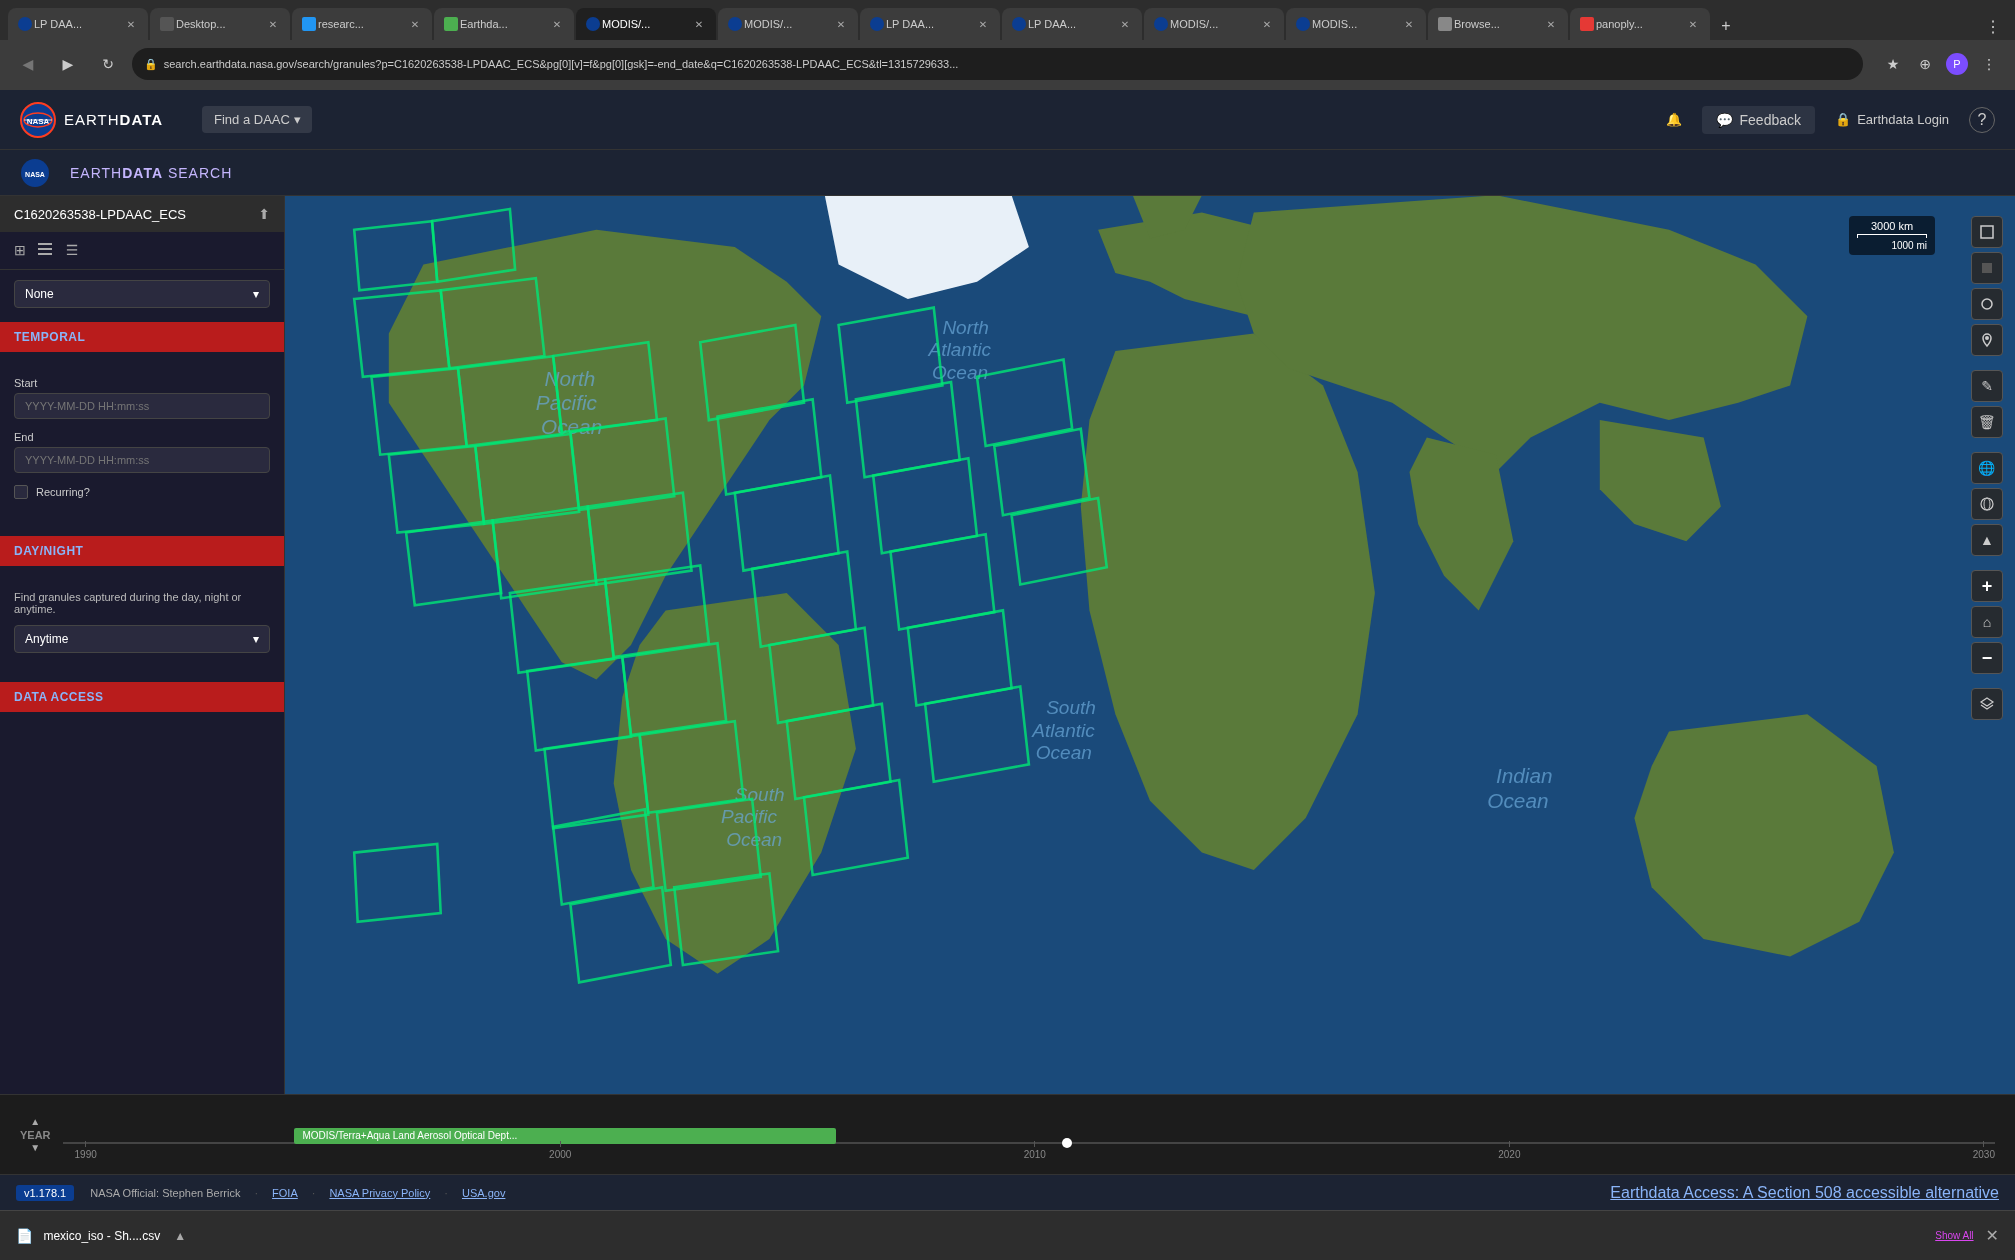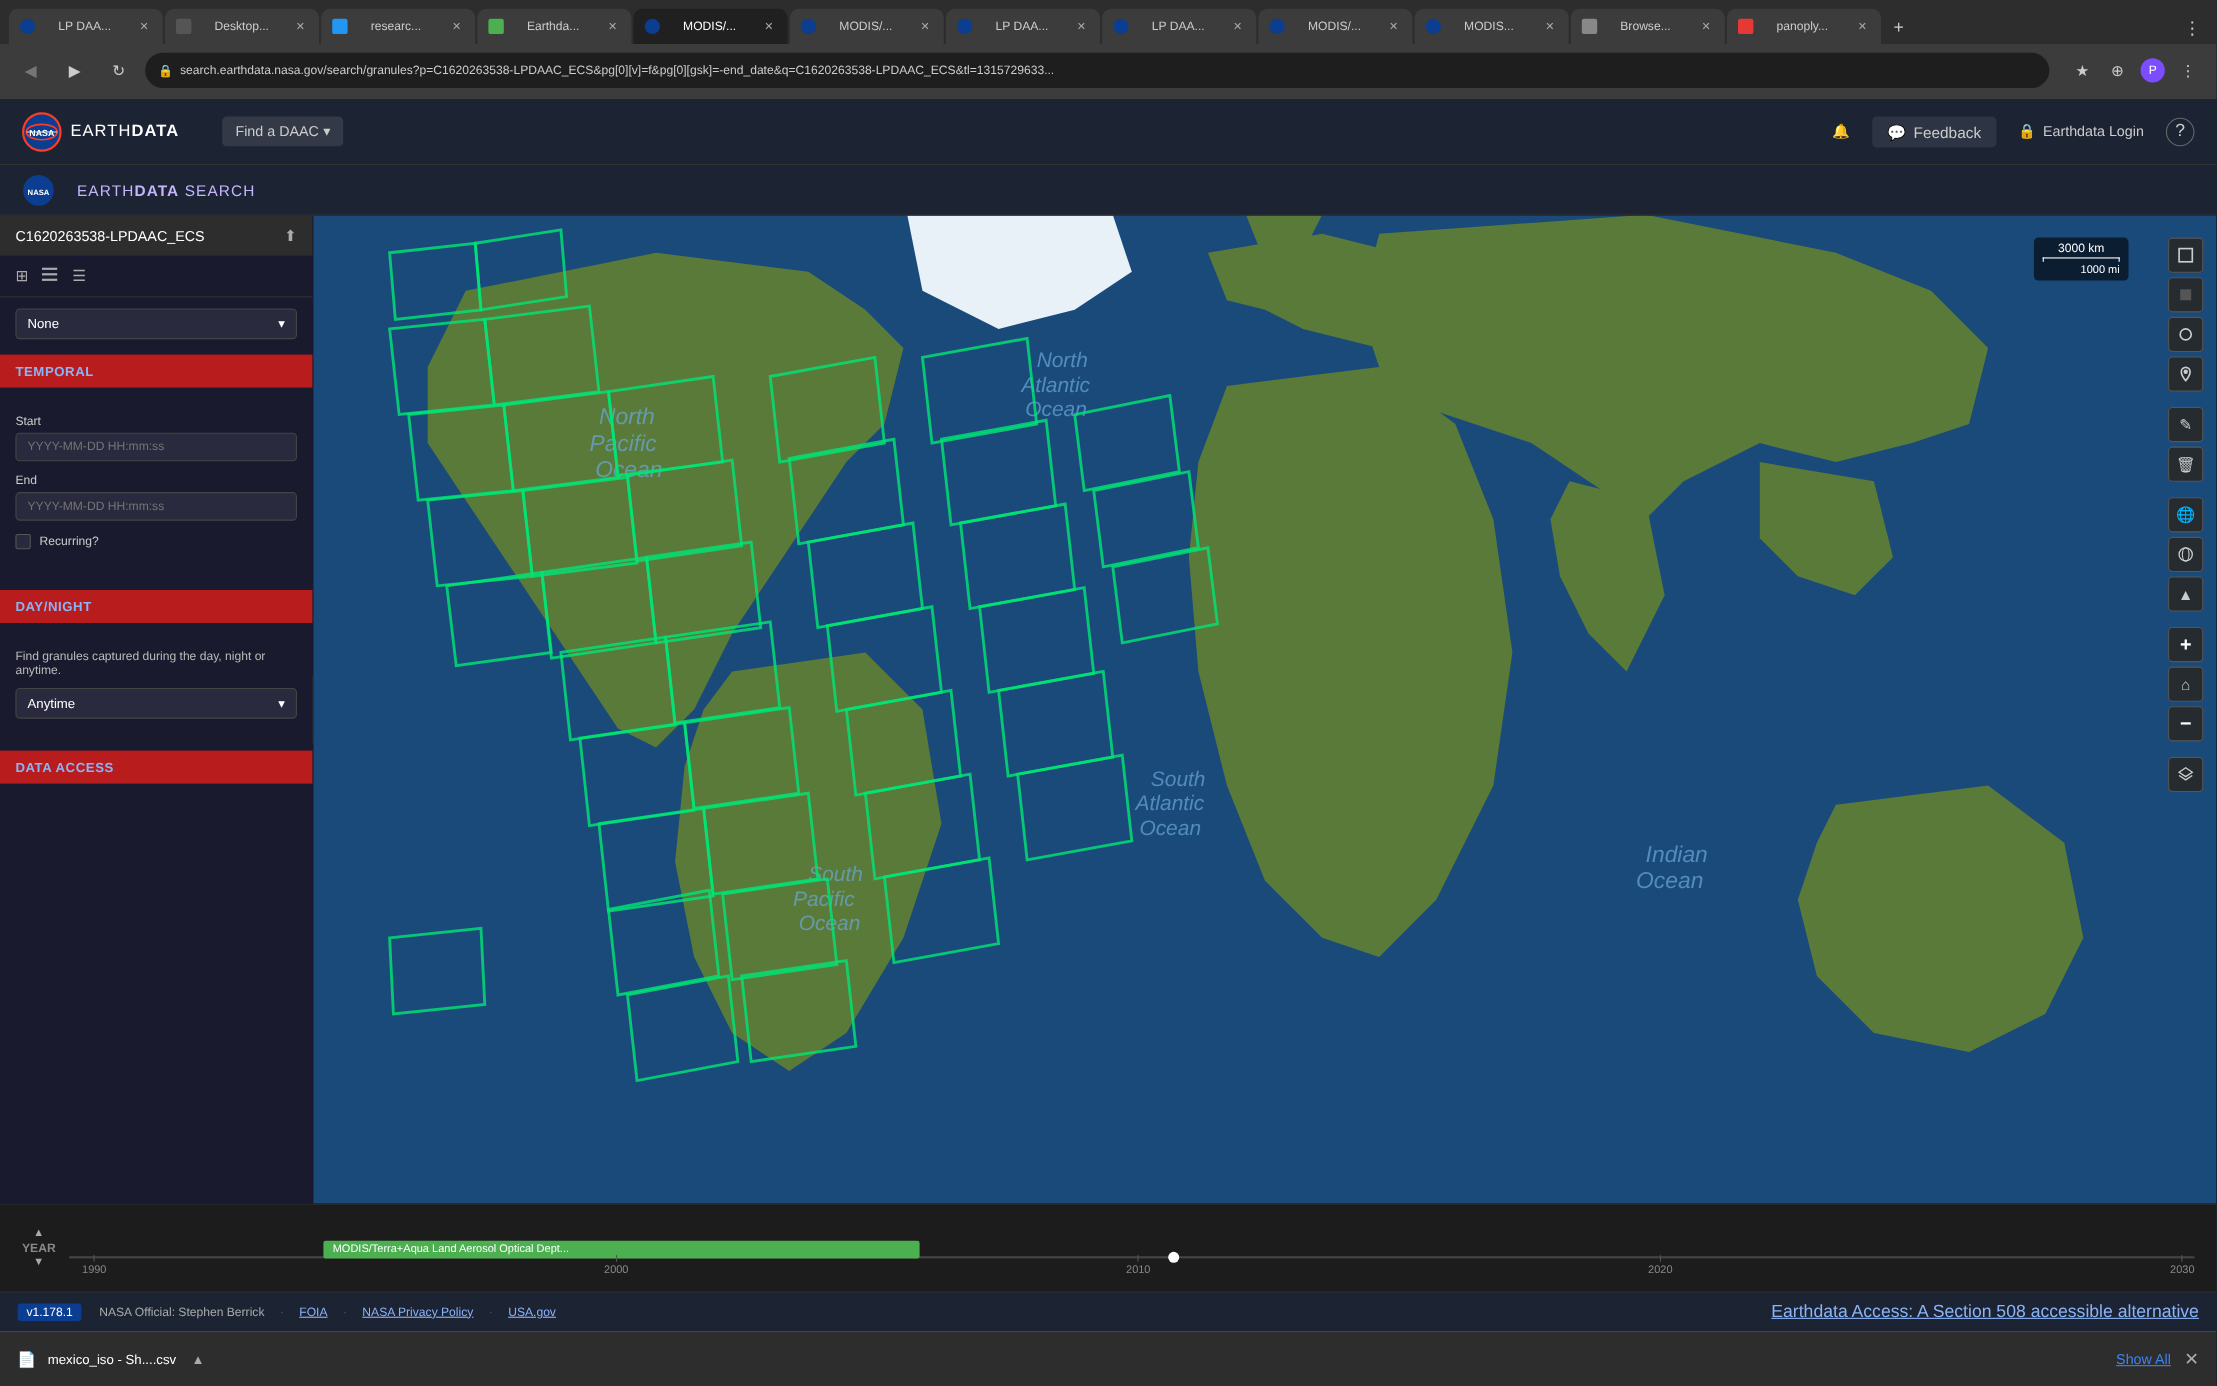--- a/index.html
+++ b/index.html
@@ -1,21 +1,21 @@
 <!DOCTYPE html>
 <html><head>
   <meta charset="utf-8">
   <style>
     * { margin: 0; padding: 0; box-sizing: border-box; }
     body { font-family: -apple-system, BlinkMacSystemFont, 'Segoe UI', Arial, sans-serif; background: #1a1a1a; color: #fff; width: 2015px; height: 1260px; overflow: hidden; position: relative; }
 
     
     .browser-chrome { background: #3c3c3c; height: 90px; }
     .tab-bar { background: #2d2d2d; height: 40px; display: flex; align-items: flex-end; padding: 0 8px; gap: 2px; overflow: hidden; }
-    .tab { height: 32px; min-width: 140px; max-width: 200px; background: #3c3c3c; border-radius: 8px 8px 0 0; display: flex; align-items: center; padding: 0 10px; gap: 21px; font-size: 12px; color: #ccc; cursor: pointer; flex-shrink: 0; }
+    .tab { height: 32px; min-width: 140px; max-width: 200px; background: #3c3c3c; border-radius: 8px 8px 0 0; display: flex; align-items: center; padding: 0 10px; gap: 2px; font-size: 12px; color: #ccc; cursor: pointer; flex-shrink: 0; }
     .tab.active { background: #202020; color: #fff; }
     .tab .tab-favicon { width: 14px; height: 14px; border-radius: 2px; flex-shrink: 0; }
     .tab .tab-label { overflow: hidden; white-space: nowrap; text-overflow: ellipsis; flex: 1; font-size: 11px; }
     .tab .tab-close { width: 14px; height: 14px; border-radius: 50%; display: flex; align-items: center; justify-content: center; font-size: 10px; color: #aaa; flex-shrink: 0; }
     .tab-new { width: 28px; height: 28px; display: flex; align-items: center; justify-content: center; color: #ccc; font-size: 16px; cursor: pointer; }
 
     .nav-bar { background: #3c3c3c; height: 48px; display: flex; align-items: center; padding: 0 12px; gap: 8px; }
     .nav-btn { width: 32px; height: 32px; display: flex; align-items: center; justify-content: center; border-radius: 50%; color: #ccc; font-size: 14px; cursor: pointer; }
     .nav-btn.disabled { opacity: 0.4; cursor: default; }
     .url-bar { flex: 1; height: 32px; background: #1e1e1e; border-radius: 16px; display: flex; align-items: center; padding: 0 12px; font-size: 11px; color: #ccc; overflow: hidden; }
@@ -108,21 +108,21 @@
     .footer-link { color: #8ab4f8; text-decoration: underline; cursor: pointer; }
     .footer-sep { color: #555; }
 
     
     .notification-bar { background: #2d2d2d; height: 50px; display: flex; align-items: center; padding: 0 16px; justify-content: space-between; border-top: 1px solid #444; flex-shrink: 0; }
     .notif-left { display: flex; align-items: center; gap: 10px; }
     .notif-icon { color: #f9a825; font-size: 14px; }
     .notif-text { font-size: 12px; color: #fff; }
     .notif-expand { color: #aaa; font-size: 12px; cursor: pointer; margin-left: 4px; }
     .notif-right { display: flex; align-items: center; gap: 12px; }
-    .show-all-btn { font-size: 13px; color: #3b82f6; cursor: pointer; text-decoration: underline; }
+    .show-all-btn { font-size: 10px; color: #d946ef; cursor: pointer; text-decoration: underline; }
     .notif-close { color: #aaa; font-size: 16px; cursor: pointer; }
 
     
     .granule-polygon { fill: none; stroke: #00e676; stroke-width: 1.5; opacity: 0.8; }
     .land { fill: #5a7a3a; }
     .ice { fill: #e8f0f8; }
 
     
     .drawer-tab { position: absolute; right: -14px; top: 50%; transform: translateY(-50%); width: 14px; height: 60px; background: #2d2d2d; border-radius: 0 4px 4px 0; display: flex; align-items: center; justify-content: center; color: #aaa; font-size: 10px; cursor: pointer; }
   </style>

